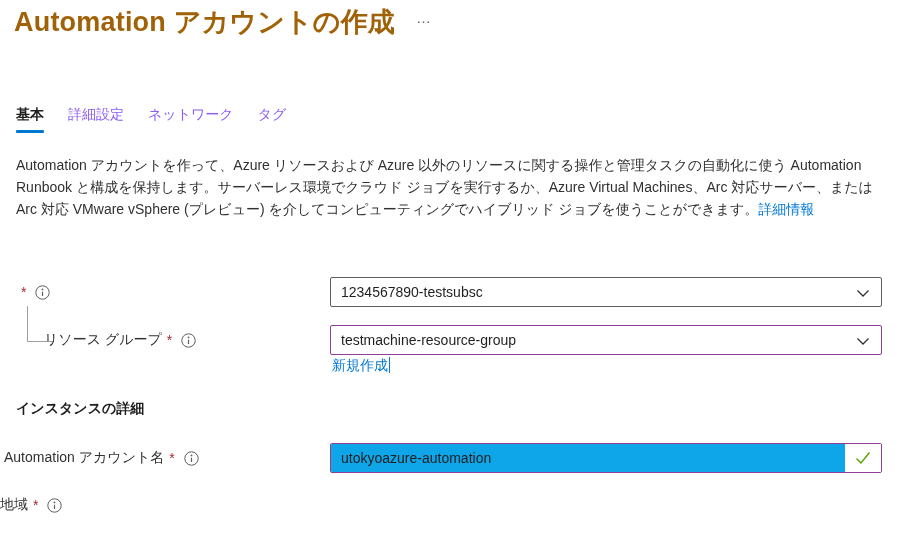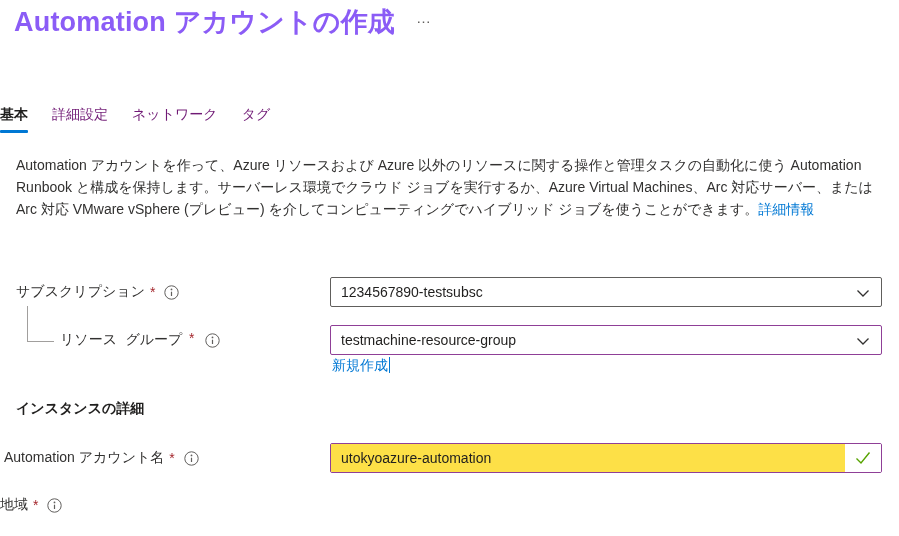--- a/index.html
+++ b/index.html
@@ -8,36 +8,36 @@
     font-family: "Liberation Sans", "DejaVu Sans", sans-serif;
     color: #323130;
     width: 899px; height: 536px;
     position: relative; overflow: hidden;
   }
   .page { position: absolute; inset: 0; width: 899px; height: 536px; }
 
   
   .page-title {
     position: absolute; left: 14px; top: 4px;
-    font-size: 27px; font-weight: 700; color: #8b5cf6;
+    font-size: 27px; font-weight: 700; color: #a16207;
     letter-spacing: 0.2px; white-space: nowrap;
   }
   .more-btn {
     position: absolute; left: 416px; top: 6px;
     font-size: 15px; color: #605e5c; background: none; border: none;
     cursor: pointer; letter-spacing: 2px; line-height: 24px;
   }
 
   
   .tabs {
-    position: absolute; left: 0; top: 106px;
+    position: absolute; left: 16px; top: 106px;
     display: flex; gap: 24px; align-items: flex-end;
   }
   .tab {
-    position: relative; font-size: 14px; color: #701a75;
+    position: relative; font-size: 14px; color: #8b5cf6;
     padding-bottom: 9px; cursor: pointer; white-space: nowrap;
   }
   .tab.active { font-weight: 700; color: #201f1e; }
   .tab.active::after {
     content: ""; position: absolute; left: 0; right: 0; bottom: 0;
     height: 3px; background: #0078d4; border-radius: 1px;
   }
 
   
   .description {
@@ -67,21 +67,21 @@
   }
   .dropdown.modified { border-color: #8f3f97; text-align: center; }
   .dropdown .chev { position: absolute; right: 11px; top: 8px; }
   .dd-value { overflow: hidden; white-space: nowrap; text-overflow: ellipsis; }
 
   .textfield-wrap {
     width: 100%; height: 30px; border: 1px solid #8f3f97; border-radius: 2px;
     display: flex; align-items: stretch; background: #fff; overflow: hidden;
   }
   .textfield-wrap input {
-    flex: 1; border: none; outline: none; background: #fde047;
+    flex: 1; border: none; outline: none; background: #0ea5e9;
     font-family: "Liberation Sans", "DejaVu Sans", sans-serif;
     font-size: 14px; color: #201f1e; padding: 0 10px;
   }
   .tf-suffix {
     width: 36px; background: #fff; display: flex;
     align-items: center; justify-content: center;
   }
 
   .create-new {
     position: absolute; left: 332px; top: 357px; font-size: 14px;
@@ -113,21 +113,20 @@
     <div class="tab active">基本</div>
     <div class="tab">詳細設定</div>
     <div class="tab">ネットワーク</div>
     <div class="tab">タグ</div>
   </nav>
 
   <p class="description"><span>Automation アカウントを作って、Azure リソースおよび Azure 以外のリソースに関する操作と管理タスクの自動化に使う Automation Runbook と構成を保持します。サーバーレス環境でクラウド ジョブを実行するか、Azure Virtual Machines、Arc 対応サーバー、または Arc 対応 VMware vSphere (プレビュー) を介してコンピューティングでハイブリッド ジョブを使うことができます。</span><a href="#">詳細情報</a></p>
 
   <div class="row" style="top:277px;">
     <div class="row-label" style="left:16px;">
-      <span>サブスクリプション</span>
         <span class="req">*</span>
       <span class="info-icon">
         <svg width="15" height="15" viewBox="0 0 15 15">
             <circle cx="7.5" cy="7.5" r="6.7" fill="none" stroke="#605e5c" stroke-width="1"></circle>
             <line x1="7.5" y1="6.7" x2="7.5" y2="11" stroke="#605e5c" stroke-width="1.2"></line>
             <circle cx="7.5" cy="4.4" r="0.9" fill="#605e5c"></circle>
           </svg>
       </span>
     </div>
     <div class="control">
@@ -139,21 +138,21 @@
             </svg>
         </span>
       </div>
     </div>
   </div>
 
   <div class="connector v"></div>
   <div class="connector h"></div>
 
   <div class="row" style="top:325px;">
-    <div class="row-label" style="left:60px;font-family:Liberation Mono, monospace;">
+    <div class="row-label" style="left:44px;">
       <span>リソース グループ</span>
         <span class="req">*</span>
       <span class="info-icon">
         <svg width="15" height="15" viewBox="0 0 15 15">
             <circle cx="7.5" cy="7.5" r="6.7" fill="none" stroke="#605e5c" stroke-width="1"></circle>
             <line x1="7.5" y1="6.7" x2="7.5" y2="11" stroke="#605e5c" stroke-width="1.2"></line>
             <circle cx="7.5" cy="4.4" r="0.9" fill="#605e5c"></circle>
           </svg>
       </span>
     </div>

